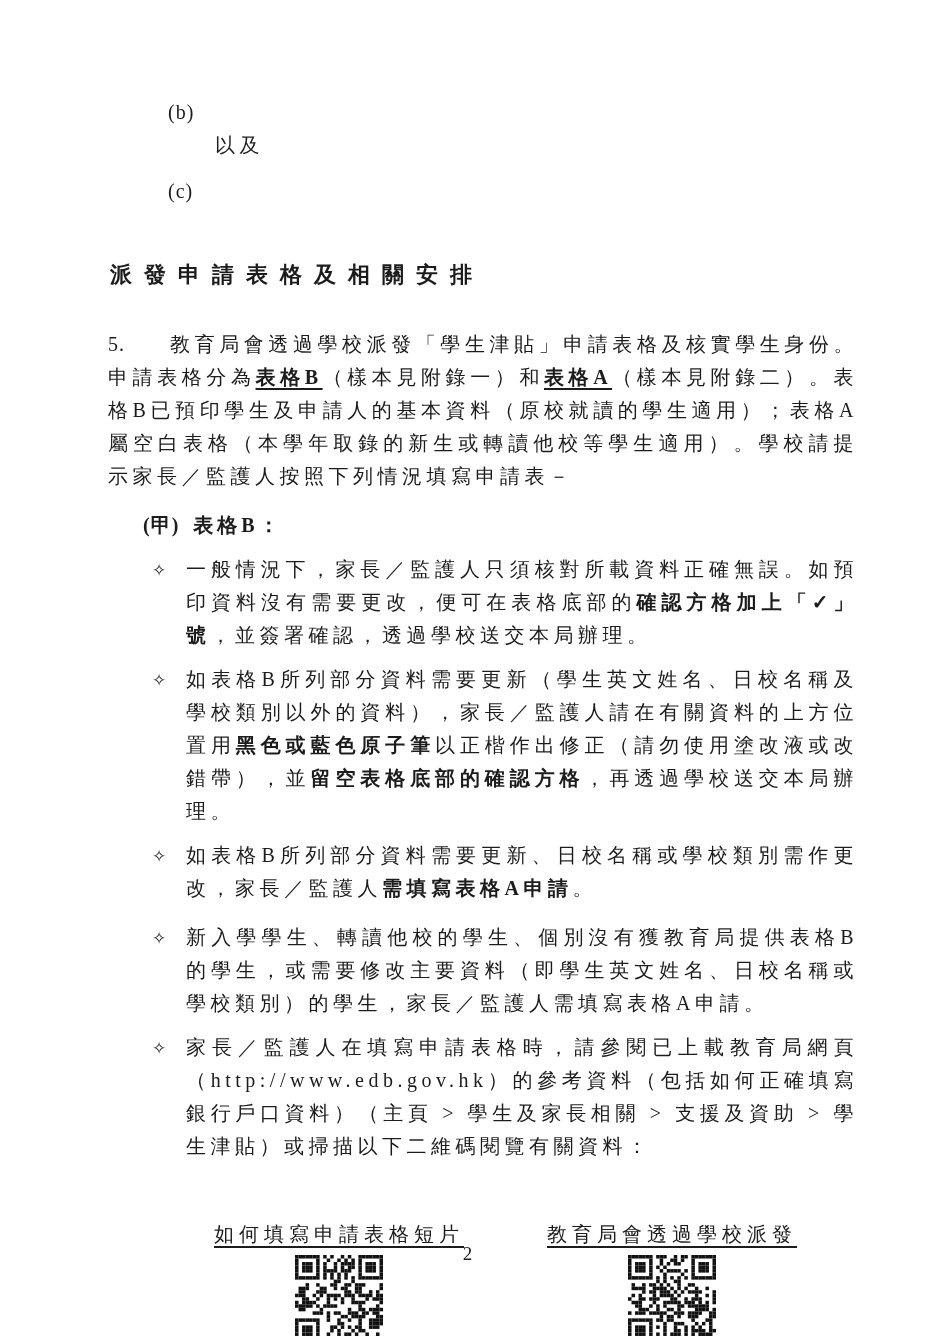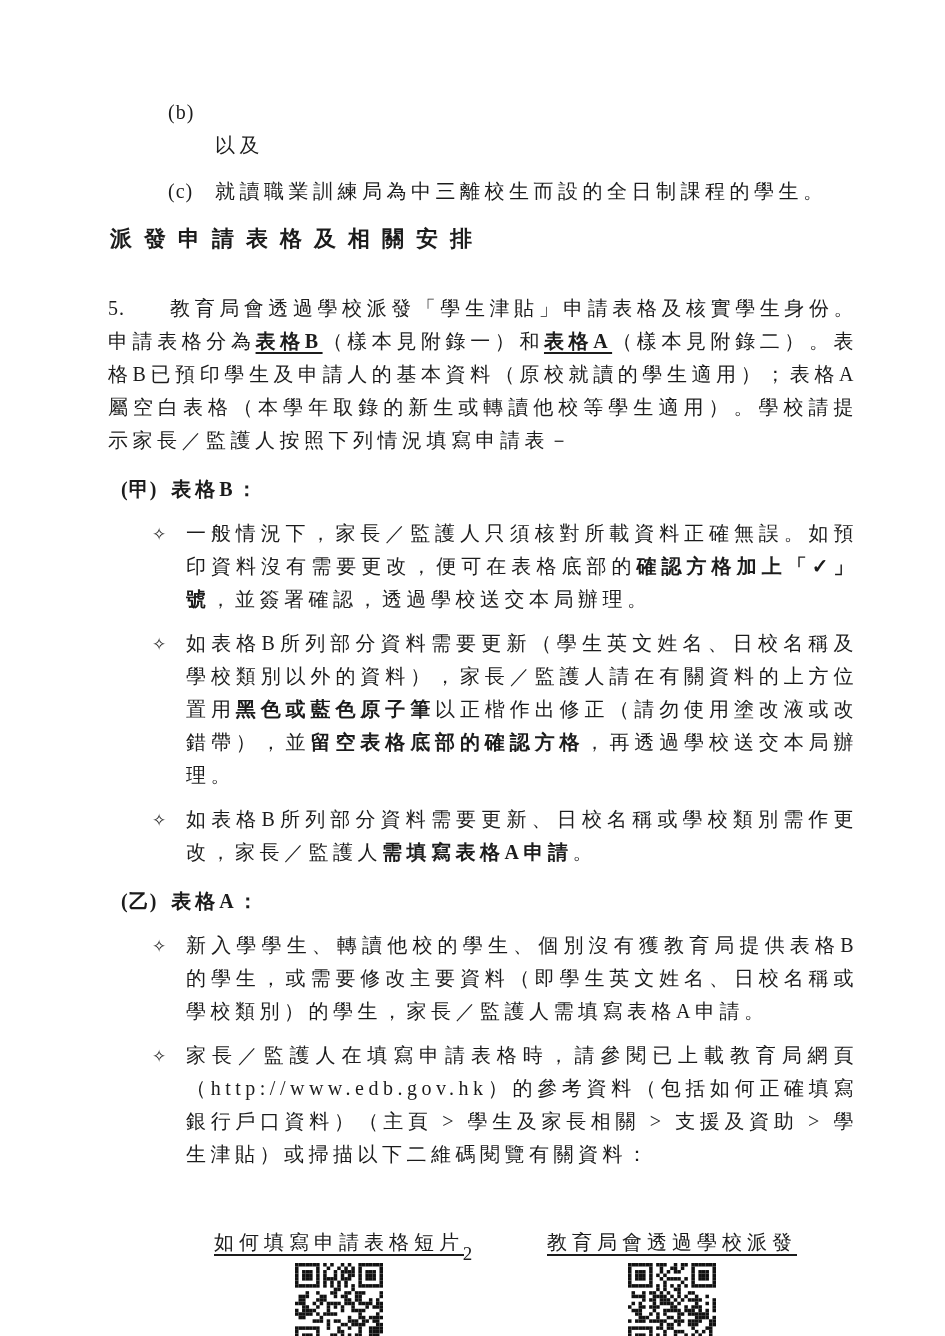--- a/index.html
+++ b/index.html
@@ -24,32 +24,32 @@
   .b{font-weight:bold;}
   .u{text-decoration:underline;text-underline-offset:4px;text-decoration-thickness:1.5px;font-family:Liberation Serif, serif;}
   
   .intro-item{display:flex;margin-bottom:13px;}
   .item-label{flex:0 0 47px;margin-left:60px;letter-spacing:1px;}
   .item-text{flex:1;text-align:justify;}
   
   .sec-heading{
     font-size:22px;font-weight:bold;
     letter-spacing:12px;
-    margin:16px 0 0 2px;
+    margin:52px 0 0 2px;
     line-height:30px;
   }
   
   .para{
     margin:38px 0 0 0;
     text-align:justify;
   }
   .para-num{display:inline-block;width:62px;letter-spacing:1px;}
   
   .sub-section{margin-top:16px;}
-  .sub-heading{margin-left:13px;font-weight:bold;letter-spacing:4px;}
+  .sub-heading{margin-left:35px;font-weight:bold;letter-spacing:4px;}
   .sub-label{margin-right:14px;letter-spacing:1px;}
   .bullet{display:flex;margin:11px 0 0 44px;}
   .bullet-icon{flex:0 0 34px;font-size:17px;padding-top:1px;font-family:"DejaVu Sans",sans-serif;}
   .bullet-text{flex:1;text-align:justify;}
   
   .qr-row{display:flex;margin-top:30px;}
   .qr-block{display:flex;flex-direction:column;align-items:center;}
   .qr-block.left{margin-left:96px;width:270px;}
   .qr-block.right{margin-left:80px;width:236px;}
   .qr-caption{
@@ -75,21 +75,20 @@
 <div class="page">
   <div class="content">
 
     <div class="intro-list">
       <div class="intro-item">
         <span class="item-label">(b)</span>
         <span class="item-text"><br><span>以及</span></span>
       </div>
       <div class="intro-item">
         <span class="item-label">(c)</span>
-        <span class="item-text"><span>就讀職業訓練局為中三離校生而設的全日制課程的學生。</span></span>
       </div>
     </div>
 
     <div class="sec-heading">派發申請表格及相關安排</div>
 
     <p class="para"><span class="para-num">5.</span><span><span>教育局會透過學校派發「學生津貼」申請表格及核實學生身份。申請表格分為</span><span class="b u">表格B</span><span>（樣本見附錄一）和</span><span class="b u">表格A</span><span>（樣本見附錄二）。表格B已預印學生及申請人的基本資料（原校就讀的學生適用）；表格A屬空白表格（本學年取錄的新生或轉讀他校等學生適用）。學校請提示家長／監護人按照下列情況填寫申請表－</span></span></p>
 
     <div class="sub-section">
       <div class="sub-heading">
         <span class="sub-label">(甲)</span><span class="sub-title">表格B：</span>
@@ -102,23 +101,20 @@
         <span class="bullet-icon">✧</span>
         <span class="bullet-text"><span>如表格B所列部分資料需要更新（學生英文姓名、日校名稱及學校類別以外的資料），家長／監護人請在有關資料的上方位置用</span><span class="b">黑色或藍色原子筆</span><span>以正楷作出修正（請勿使用塗改液或改錯帶），並</span><span class="b">留空表格底部的確認方格</span><span>，再透過學校送交本局辦理。</span></span>
       </div>
       <div class="bullet">
         <span class="bullet-icon">✧</span>
         <span class="bullet-text"><span>如表格B所列部分資料需要更新、日校名稱或學校類別需作更改，家長／監護人</span><span class="b">需填寫表格A申請</span><span>。</span></span>
       </div>
     </div>
 
     <div class="sub-section">
-      <div class="sub-heading">
-        <span class="sub-label">(乙)</span><span class="sub-title">表格A：</span>
-      </div>
       <div class="bullet">
         <span class="bullet-icon">✧</span>
         <span class="bullet-text"><span>新入學學生、轉讀他校的學生、個別沒有獲教育局提供表格B的學生，或需要修改主要資料（即學生英文姓名、日校名稱或學校類別）的學生，家長／監護人需填寫表格A申請。</span></span>
       </div>
       <div class="bullet">
         <span class="bullet-icon">✧</span>
         <span class="bullet-text"><span>家長／監護人在填寫申請表格時，請參閱已上載教育局網頁（http://www.edb.gov.hk）的參考資料（包括如何正確填寫銀行戶口資料）（主頁 &gt; 學生及家長相關 &gt; 支援及資助 &gt; 學生津貼）或掃描以下二維碼閱覽有關資料：</span></span>
       </div>
     </div>
 

